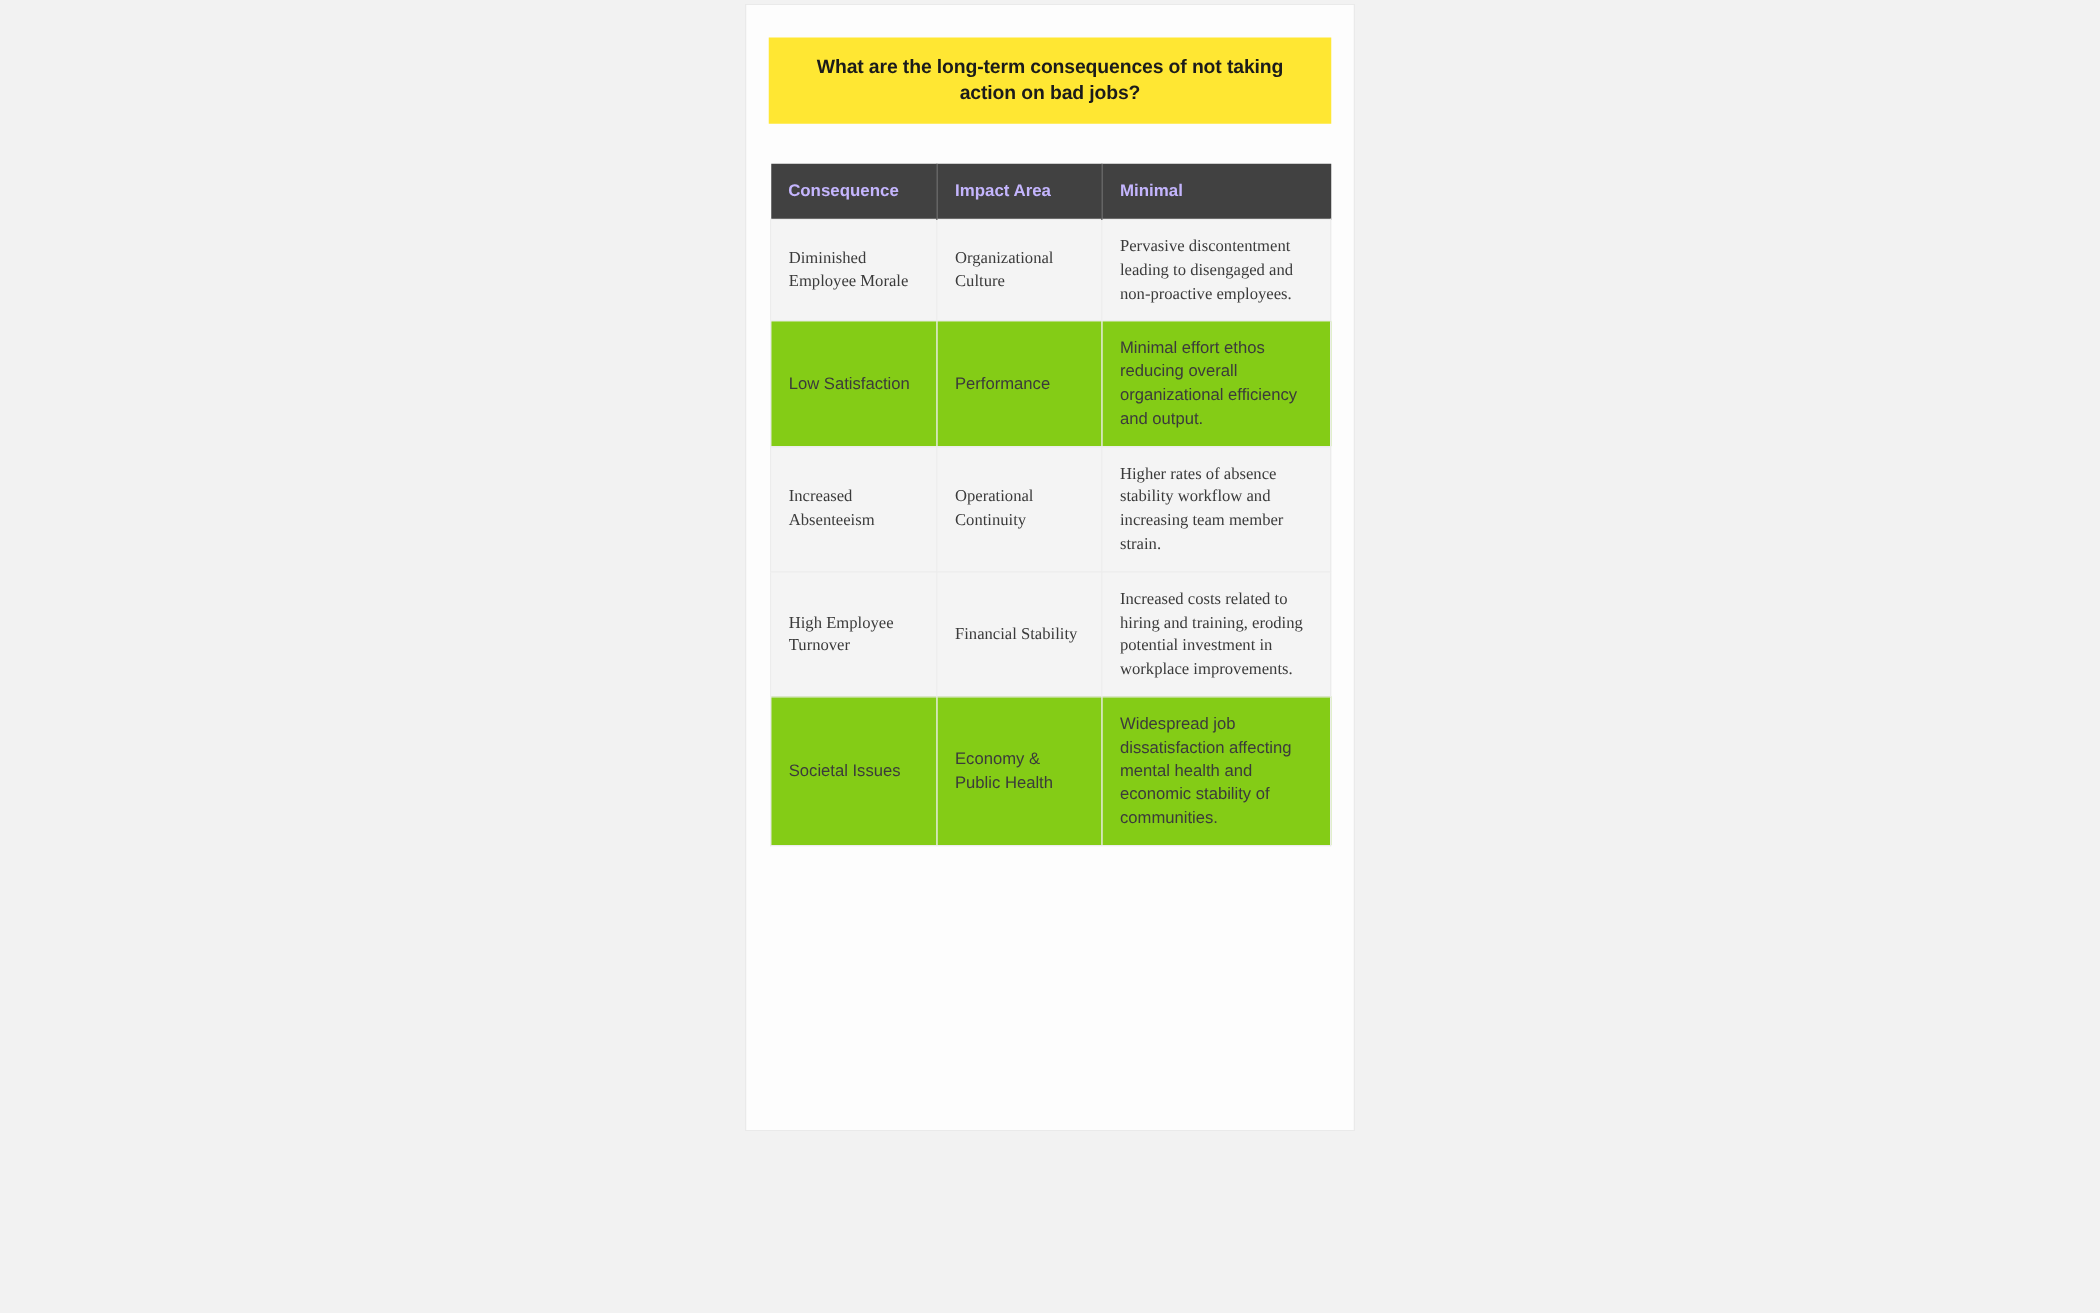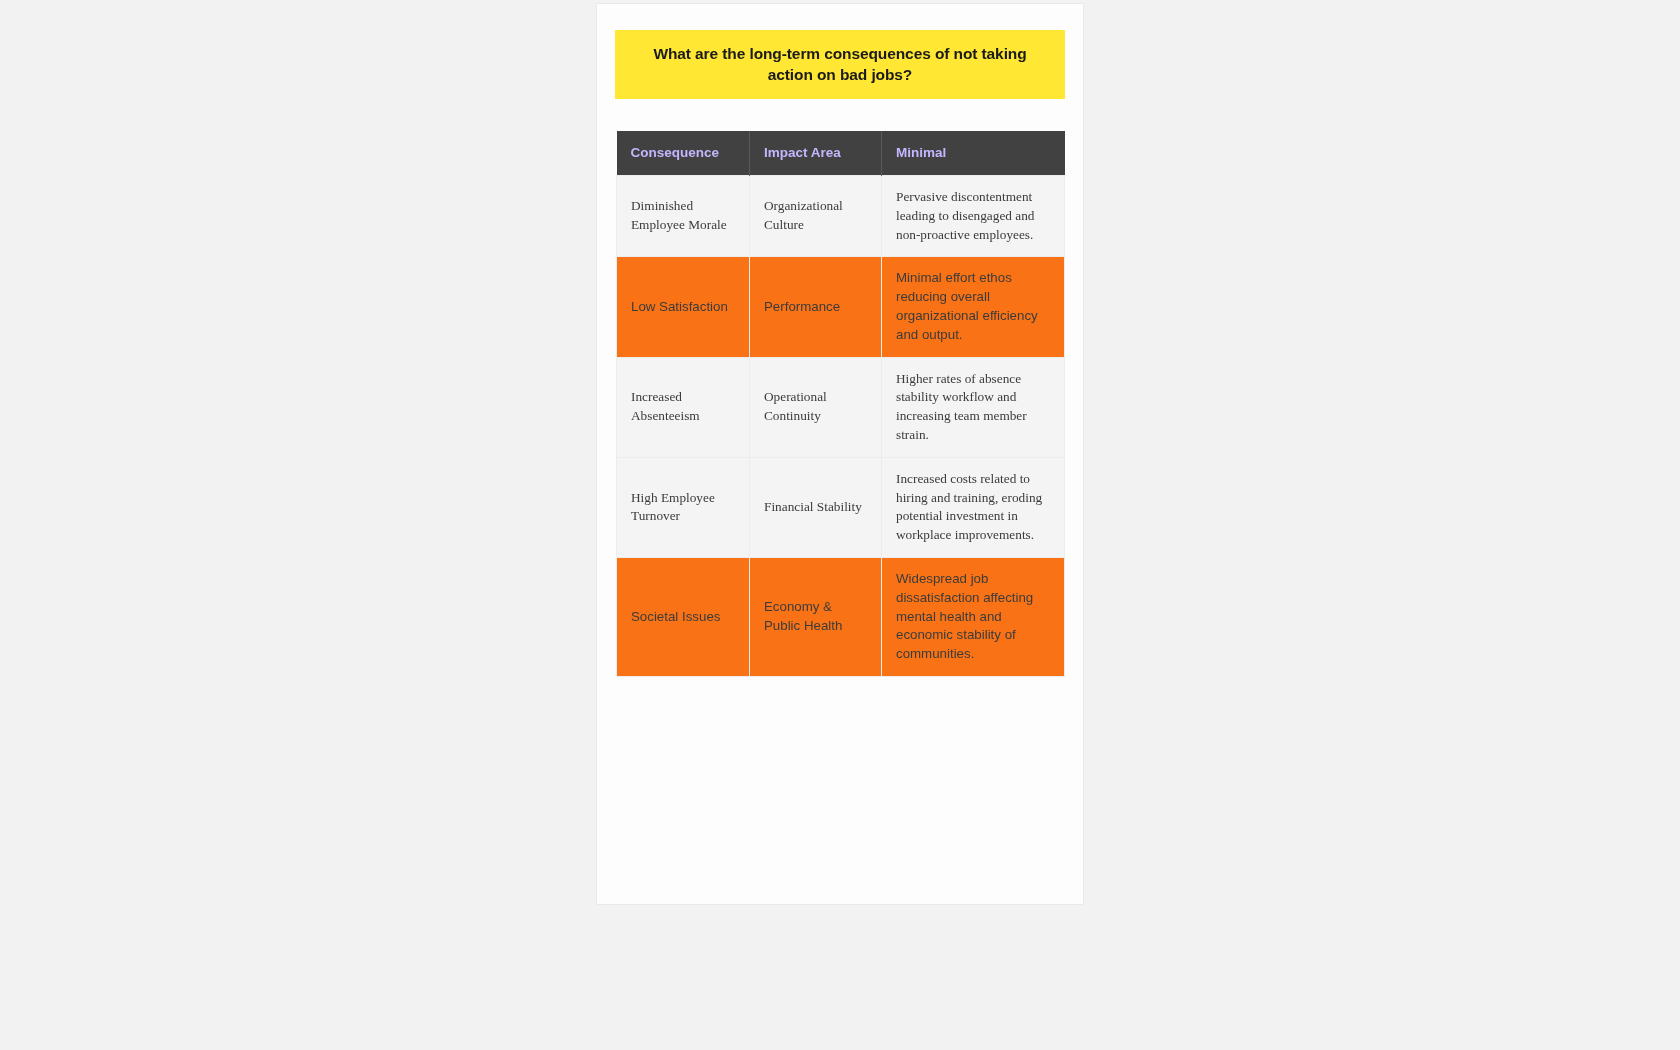--- a/index.html
+++ b/index.html
@@ -70,21 +70,21 @@
     font-size: 13.3px;
     line-height: 18.8px;
     color: #3b3b3b;
     padding: 12px 13px 12px 14px;
     border: 1px solid #ececec;
     vertical-align: middle;
     word-wrap: break-word;
   }
 
   table.data-table tbody tr.row-even td { background: #f4f4f4; font-family: Liberation Serif, serif; }
-  table.data-table tbody tr.row-odd  td { background: #f97316; }
+  table.data-table tbody tr.row-odd  td { background: #84cc16; }
 
   .col-consequence { width: 133px; }
   .col-impact      { width: 132px; }
   .col-details     { width: 183px; }
 
   td.cell-details { vertical-align: top; }
 
   .footer-note {
     width: 448px;
     margin: 24px auto 0 auto;

